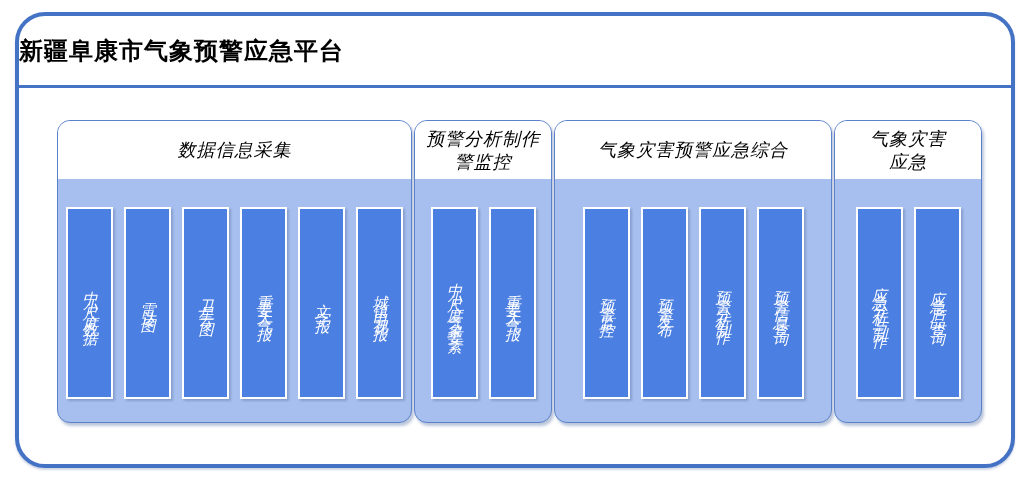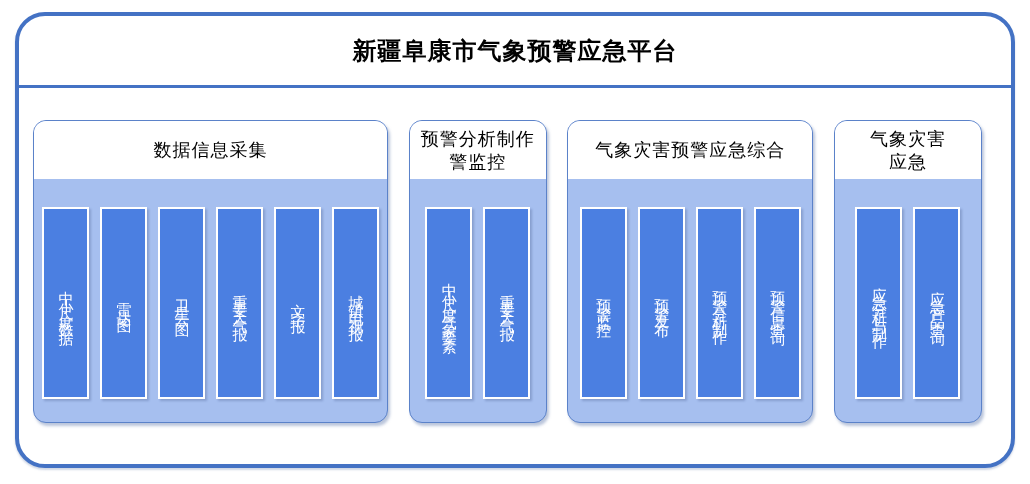--- a/index.html
+++ b/index.html
@@ -16,47 +16,48 @@
     border: 4px solid #4472C4;
     border-radius: 30px;
     background: #ffffff;
     box-shadow: 0 2px 2px rgba(120,140,180,0.35);
   }
   .title-band {
     height: 72px;
     border-bottom: 3px solid #4472C4;
     display: flex;
     align-items: center;
-    justify-content: center;
+    justify-content: flex-start;
   }
   .title-band .title {
     font-size: 24px;
     font-weight: bold;
     color: #000000;
     letter-spacing: 1px;
   }
   .content {
     display: flex;
     justify-content: space-between;
     align-items: flex-start;
-    padding: 32px 29px 0 14px;
+    padding: 32px 29px 0 38px;
+    font-style: italic;
   }
   .group {
     height: 303px;
     border: 1px solid #5B82C9;
     border-radius: 13px;
     background: #A6BFEF;
     box-shadow: 2px 3px 3px rgba(130,150,190,0.55);
     display: flex;
     flex-direction: column;
     overflow: hidden;
   }
   .g1 { width: 355px; }
   .g2 { width: 138px; }
-  .g3 { width: 246px; }
+  .g3 { width: 278px; }
   .g4 { width: 148px; }
   .group-header {
     background: #ffffff;
     height: 58px;
     flex: 0 0 58px;
     display: flex;
     align-items: center;
     justify-content: center;
     text-align: center;
     font-size: 18px;

